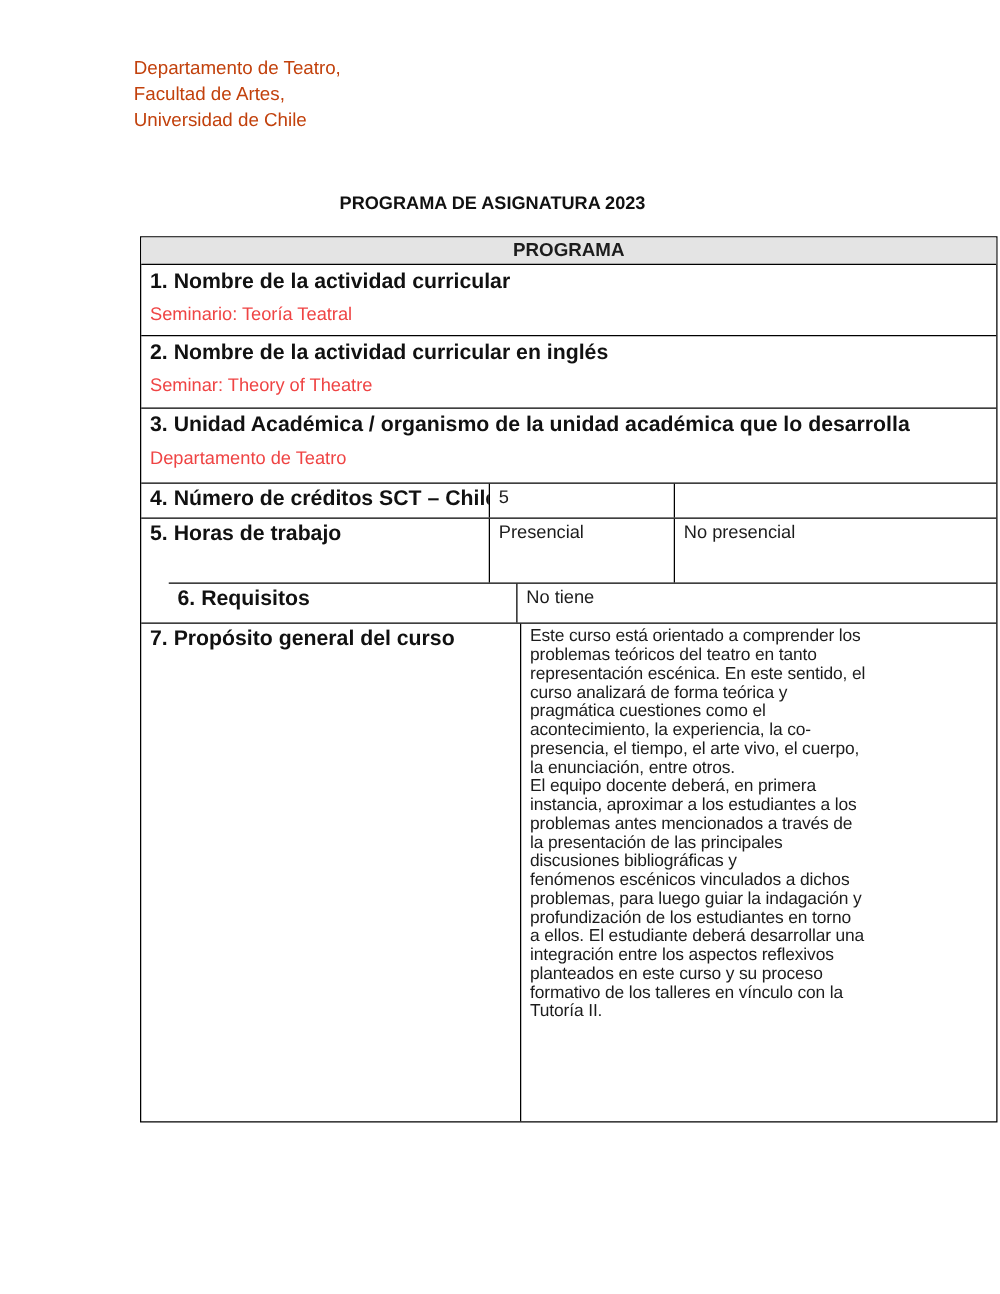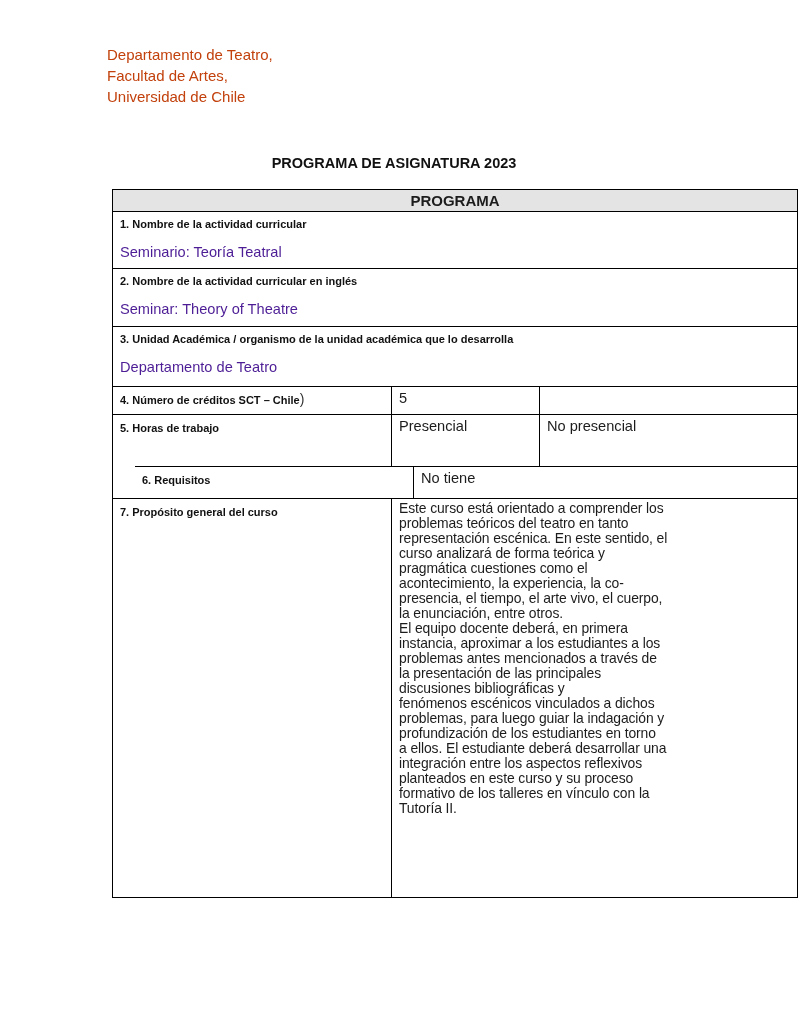--- a/index.html
+++ b/index.html
@@ -73,49 +73,49 @@
   }
   .cell {
     box-sizing: border-box;
     padding: 3px 5px 0 7px;
     overflow: hidden;
   }
   .cell + .cell {
     border-left: 1.5px solid #000;
   }
   .row-label {
-    font-size: 11px;
+    font-size: 17px;
     font-weight: bold;
     line-height: 17px;
     color: #111;
     white-space: nowrap;
   }
   .label-suffix {
     font-weight: normal;
     font-size: 14px;
     color: #333;
   }
   .row-value {
     font-size: 14.6px;
     line-height: 17px;
     margin-top: 11px;
-    color: #4c1d95;
+    color: #ef4444;
   }
   .cell-text {
     font-size: 14.6px;
     line-height: 17px;
     color: #1c1c1c;
   }
   .h-r1 { height: 56px; }
   .h-r2 { height: 58px; }
   .h-r3 { height: 60px; }
   .h-r4 { height: 28px; }
   .h-r5 { height: 52px; }
   .h-r6 { height: 32px; margin-left: 22px; }
-  .h-r7 { height: 399px; }
+  .h-r7 { height: 399px; gap: 25px; }
   .purpose-text {
     font-size: 13.9px;
     line-height: 15px;
     letter-spacing: -0.1px;
     white-space: pre-line;
     padding-top: 2px;
     color: #1c1c1c;
   }
 </style>
 </head>

